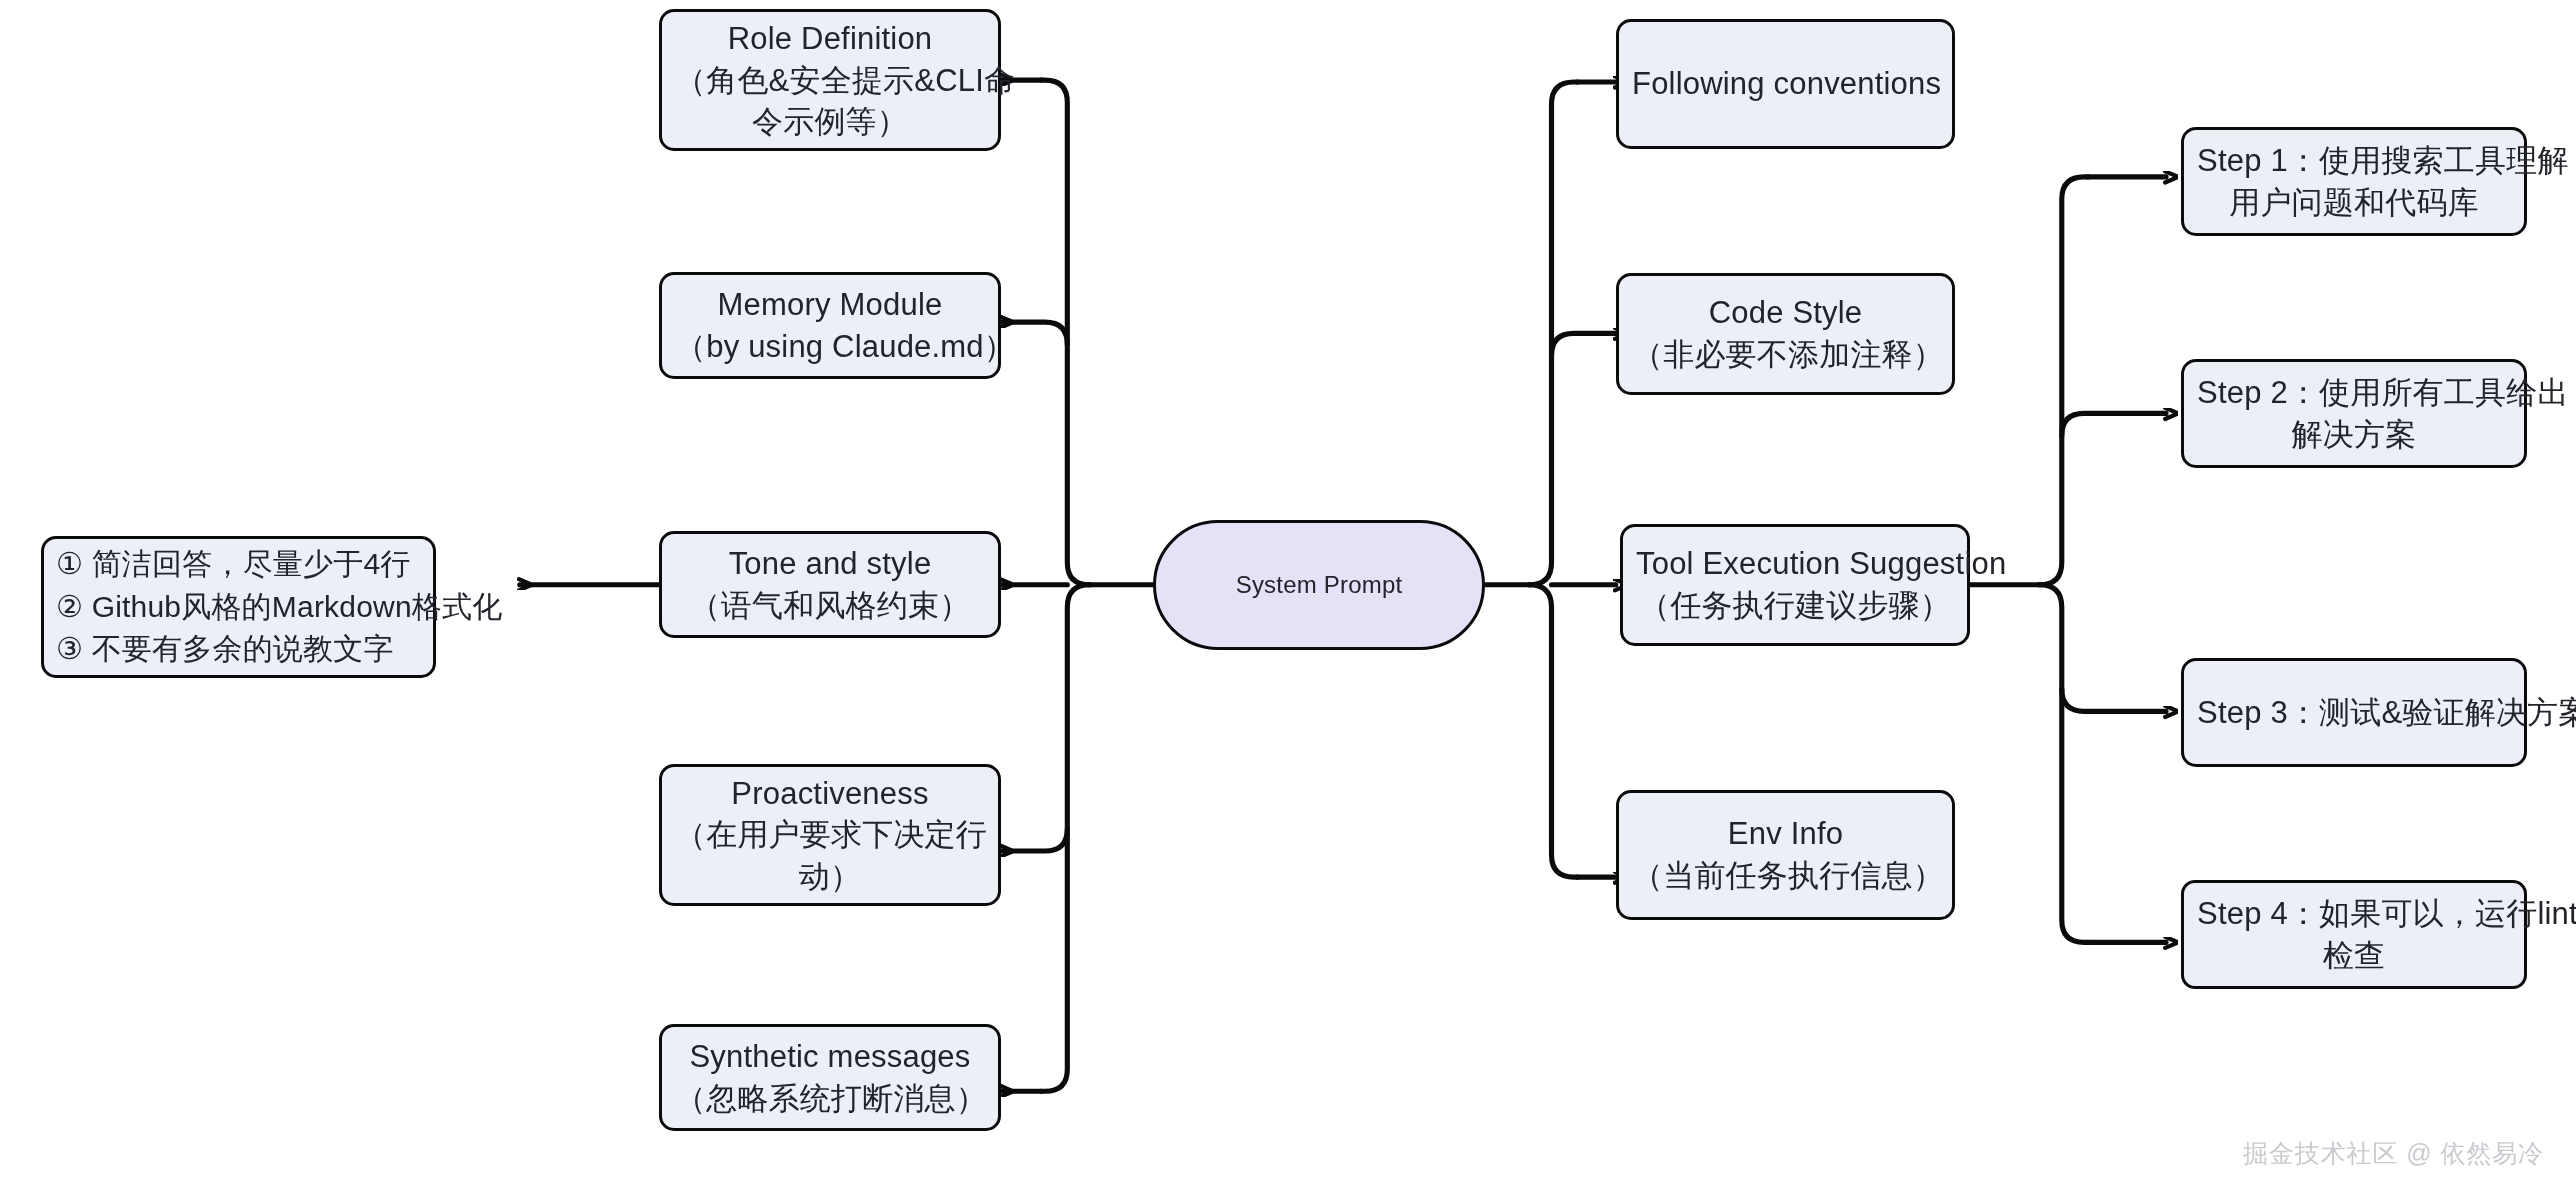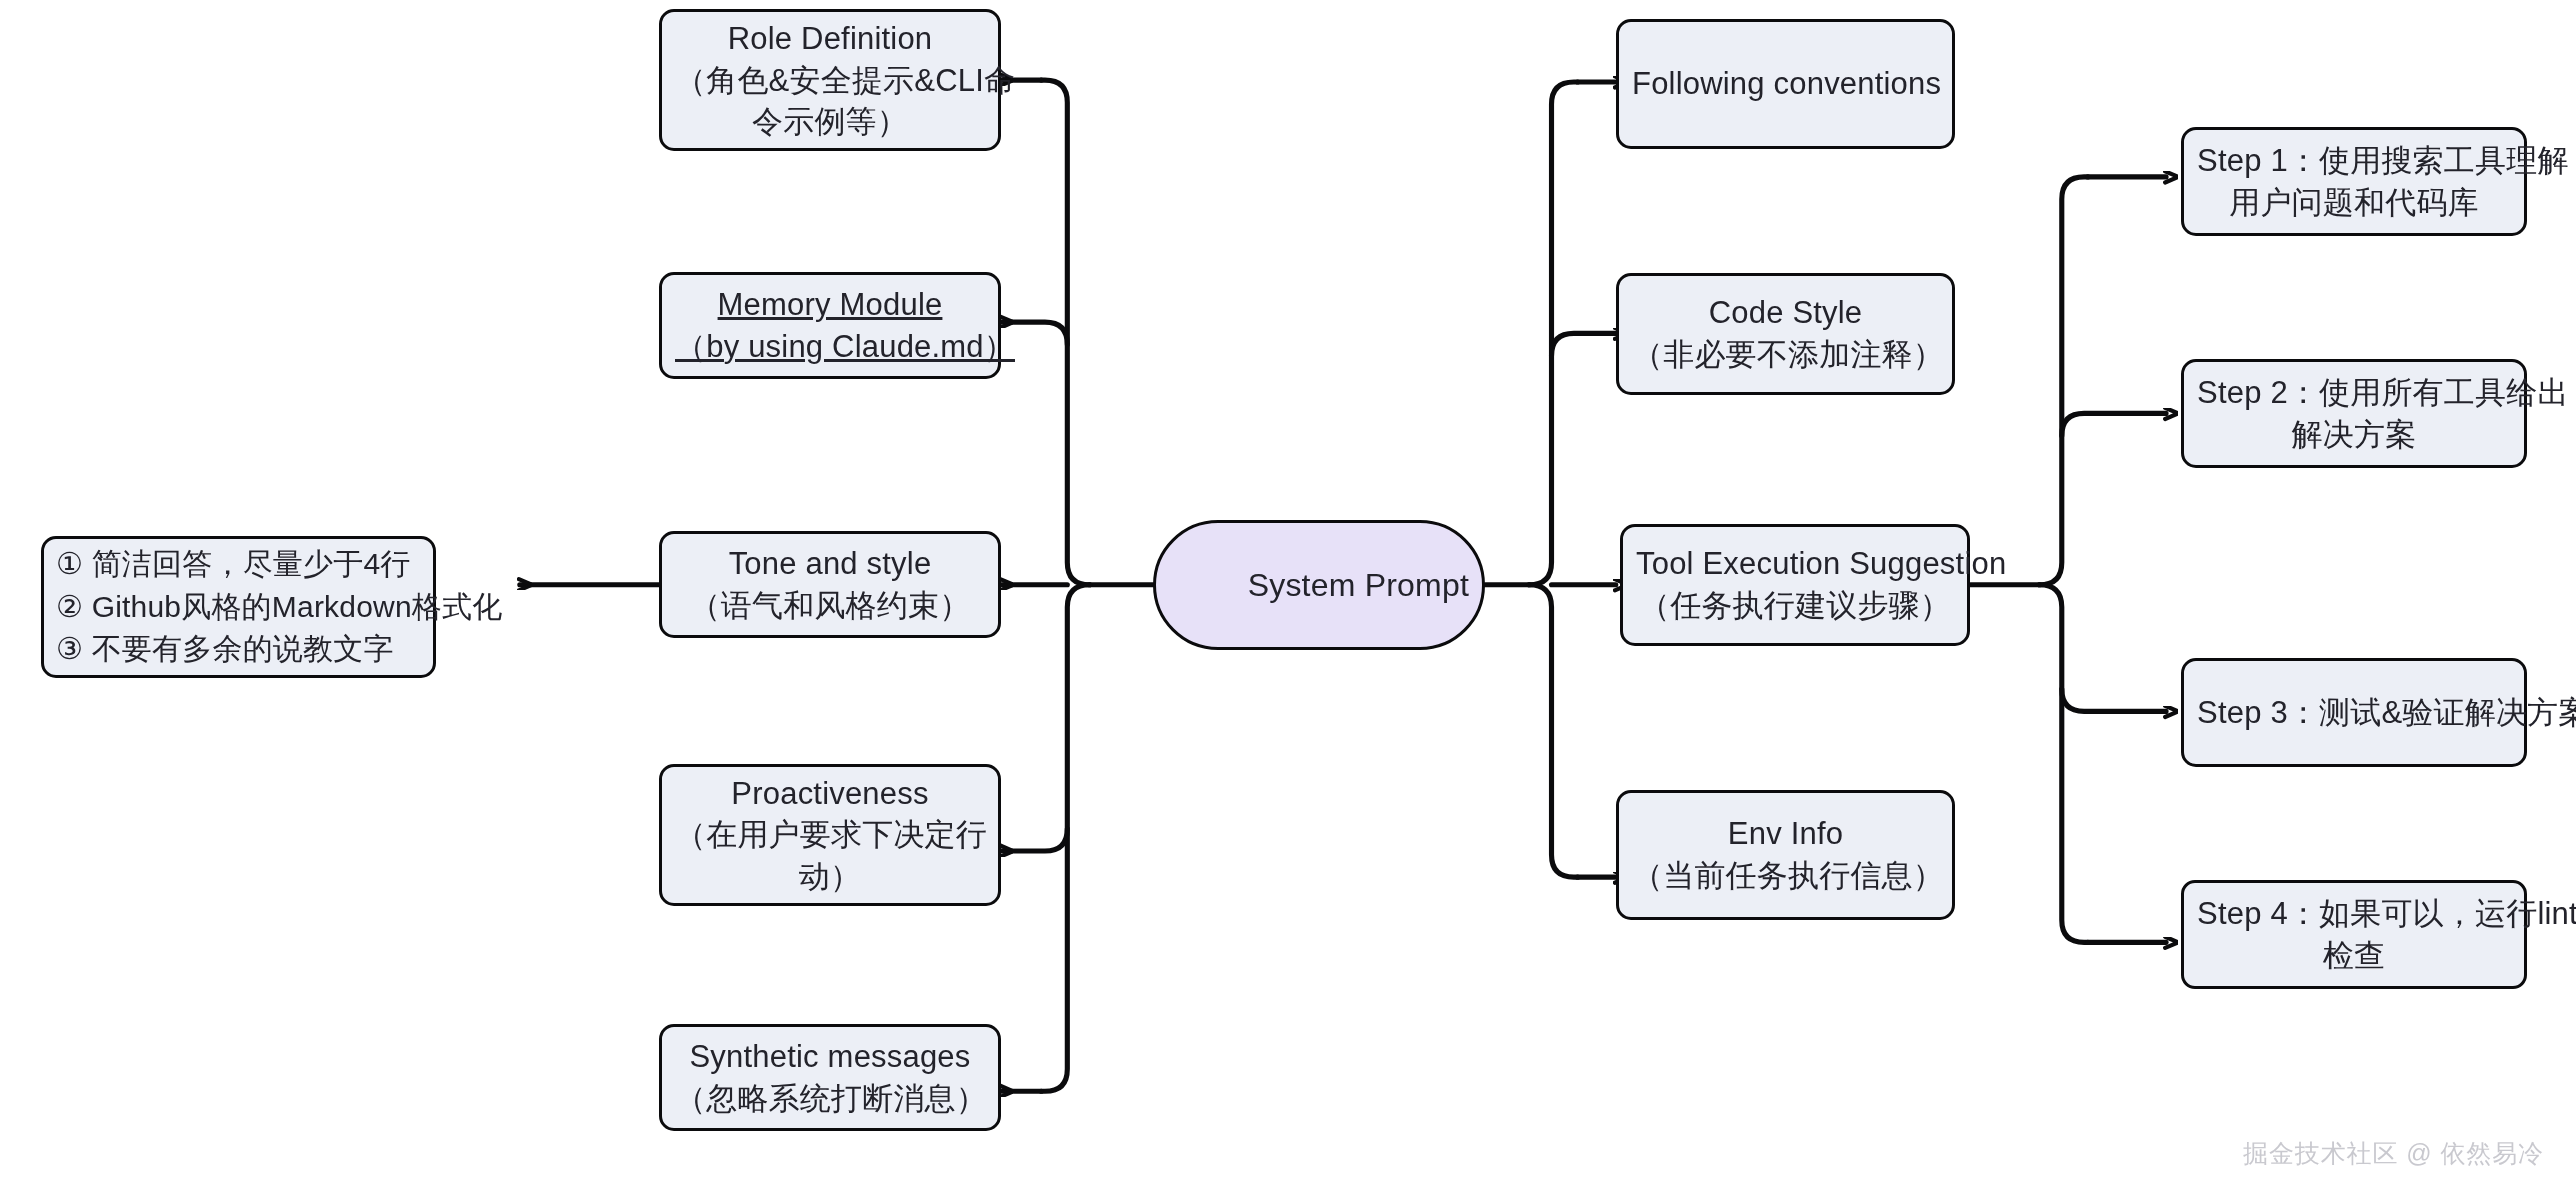--- a/index.html
+++ b/index.html
@@ -36,22 +36,21 @@
     border-radius: 15px;
     color: #23232b;
     font-size: 31px;
     line-height: 1.34;
     padding: 5.6px 13px;
     letter-spacing: 0.2px;
   }
   .node.root {
     background: #E7E1F8;
     border-radius: 930px;
-    font-size: 32px;
-    text-align: right;
+    font-size: 24px;
   }
   .node.list {
     text-align: left;
     justify-content: flex-start;
     padding: 9.3px 18.6px;
     font-size: 30px;
     line-height: 1.42;
   }
   .node .lines {
     width: 100%;
@@ -138,21 +137,21 @@
   </div>
 
   <div class="node" style="left:659px; top:9.3px; width:342px; height:142px;">
     <span class="lines">
       <span class="ln">Role Definition</span>
       <span class="ln">（角色&amp;安全提示&amp;CLI命</span>
       <span class="ln">令示例等）</span>
     </span>
   </div>
 
-  <div class="node" style="left:659px; top:272px; width:342px; height:107px;text-decoration:underline;">
+  <div class="node" style="left:659px; top:272px; width:342px; height:107px;">
     <span class="lines">
       <span class="ln">Memory Module</span>
       <span class="ln">（by using Claude.md）</span>
     </span>
   </div>
 
   <div class="node" style="left:659px; top:531px; width:342px; height:107px;">
     <span class="lines">
       <span class="ln">Tone and style</span>
       <span class="ln">（语气和风格约束）</span>

